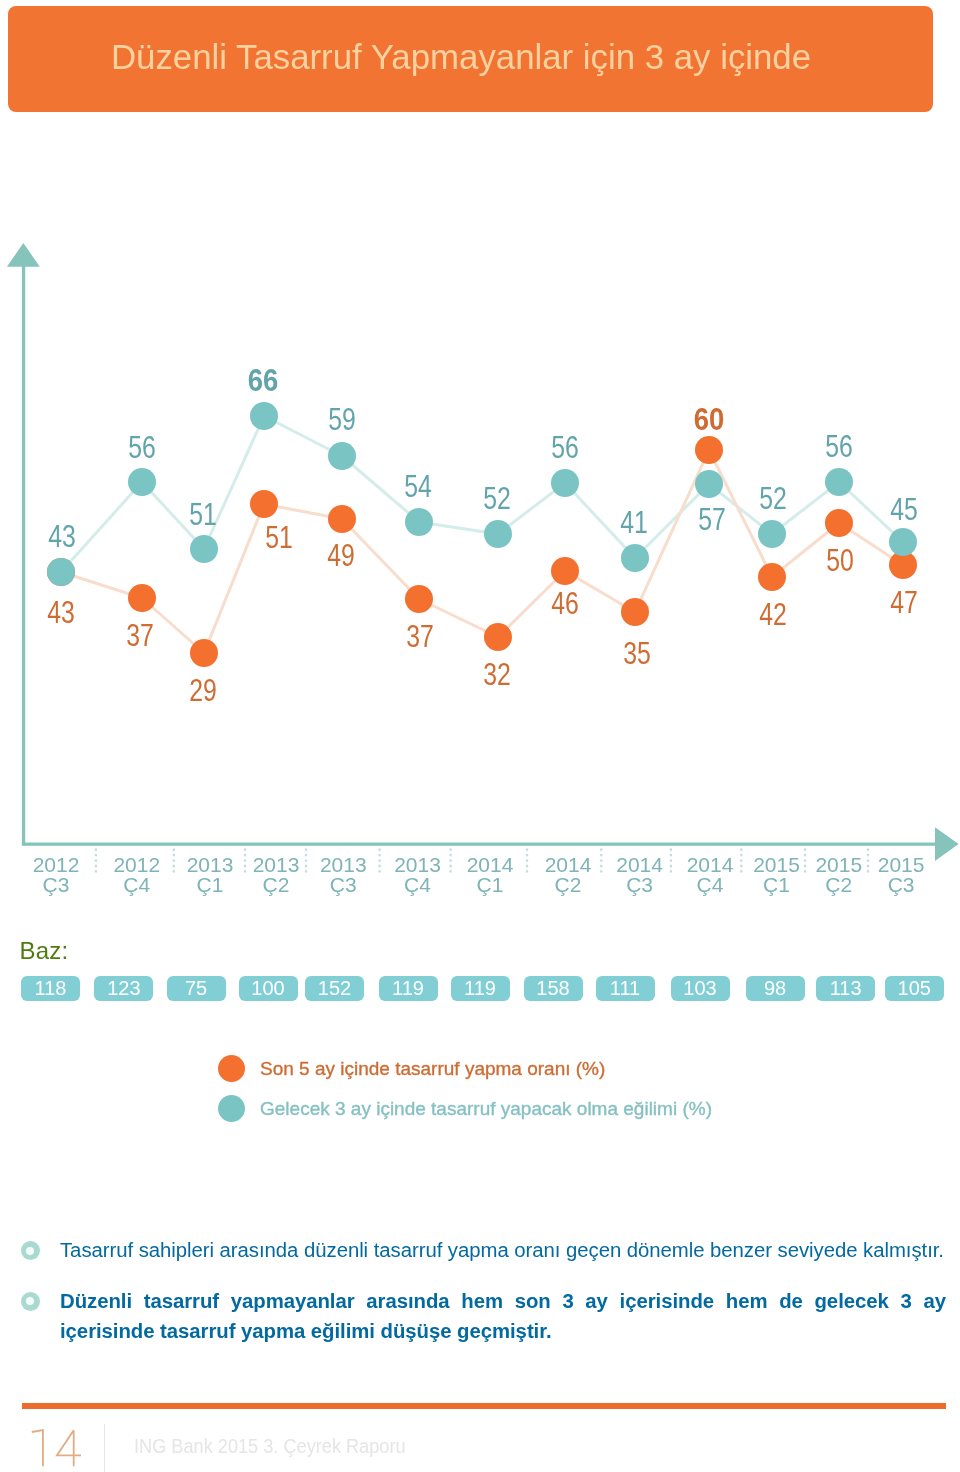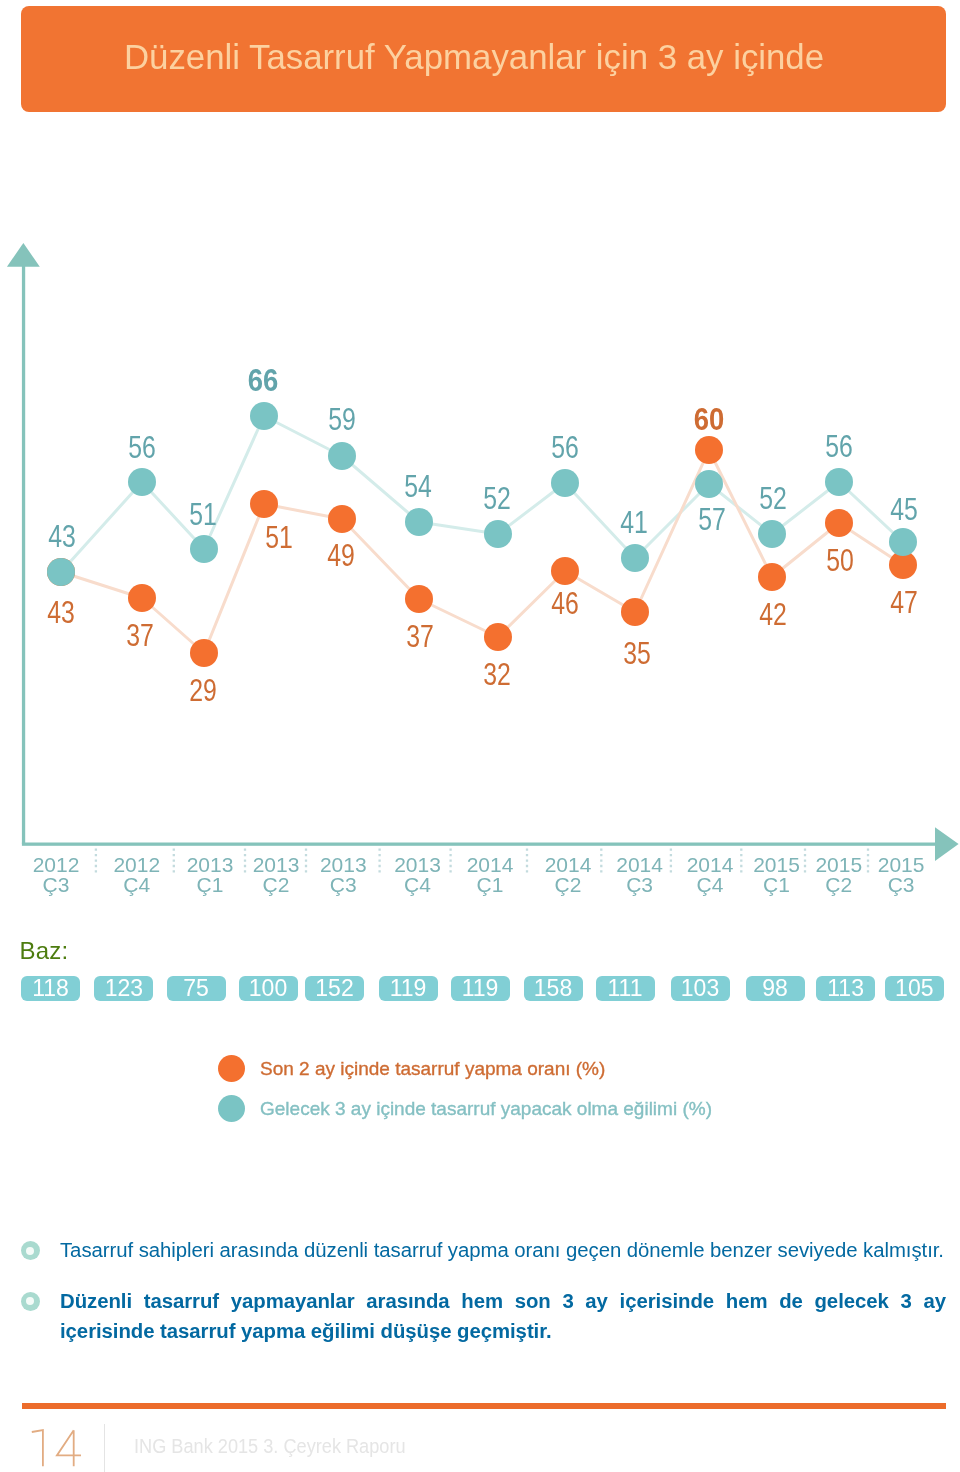--- a/index.html
+++ b/index.html
@@ -4,36 +4,36 @@
 <title>ING Bank 2015 3. Ceyrek Raporu</title>
 <style>
   html,body{margin:0;padding:0;}
   body{
     width:960px;height:1472px;position:relative;overflow:hidden;background:#ffffff;
     font-family:"Liberation Sans",sans-serif;
     -webkit-font-smoothing:antialiased;
     transform:translateZ(0);
   }
   #header-banner{
-    position:absolute;left:21px;top:6px;width:925px;height:106px;
+    position:absolute;left:8px;top:6px;width:925px;height:106px;
     background:#F17432;border-radius:8px;
     display:flex;align-items:center;justify-content:center;padding-right:19px;padding-bottom:5px;box-sizing:border-box;
   }
   #header-title{
     color:#FCD1A0;font-size:34.8px;line-height:33.6px;font-weight:400;text-align:center;
   }
   #header-title div{white-space:nowrap;}
 
   #chart{position:absolute;left:0;top:0;}
 
   #baz-label{position:absolute;left:19.5px;top:937px;font-size:24px;color:#4d7c0f;letter-spacing:.2px;}
   #baz-row{position:absolute;left:0;top:976px;width:960px;height:25px;}
   .baz-pill{
     position:absolute;top:0;width:59px;height:25px;border-radius:6px;background:#81CFD5;
-    color:#ffffff;font-size:23px;display:flex;align-items:center;justify-content:center;
+    color:#ffffff;font-size:20px;display:flex;align-items:center;justify-content:center;
   }
 
   #legend{position:absolute;left:218px;top:1055px;}
   .legend-row{display:flex;align-items:center;height:27px;}
   .legend-row+.legend-row{margin-top:13px;}
   .legend-dot{width:27px;height:27px;border-radius:50%;flex:none;}
   .legend-text{margin-left:15px;font-size:19px;font-weight:400;white-space:nowrap;-webkit-text-stroke:0.35px currentColor;}
 
   #notes{position:absolute;left:0;top:1235px;width:960px;}
   .note{position:relative;padding-left:60px;}
@@ -203,21 +203,21 @@
       <span>113</span>
     </div>
 <div class="baz-pill" style="left:884.8px">
       <span>105</span>
     </div>
 </div>
 
 <div id="legend">
   <div class="legend-row">
     <span class="legend-dot" style="background:#F4702F"></span>
-    <span class="legend-text" style="color:#CE6C33">Son 2 ay içinde tasarruf yapma oranı (%)</span>
+    <span class="legend-text" style="color:#CE6C33">Son 5 ay içinde tasarruf yapma oranı (%)</span>
   </div>
   <div class="legend-row">
     <span class="legend-dot" style="background:#7AC4C4"></span>
     <span class="legend-text" style="color:#85C0C3">Gelecek 3 ay içinde tasarruf yapacak olma eğilimi (%)</span>
   </div>
 </div>
 
 <div id="notes">
   <div class="note">
     <span class="note-bullet"></span>

